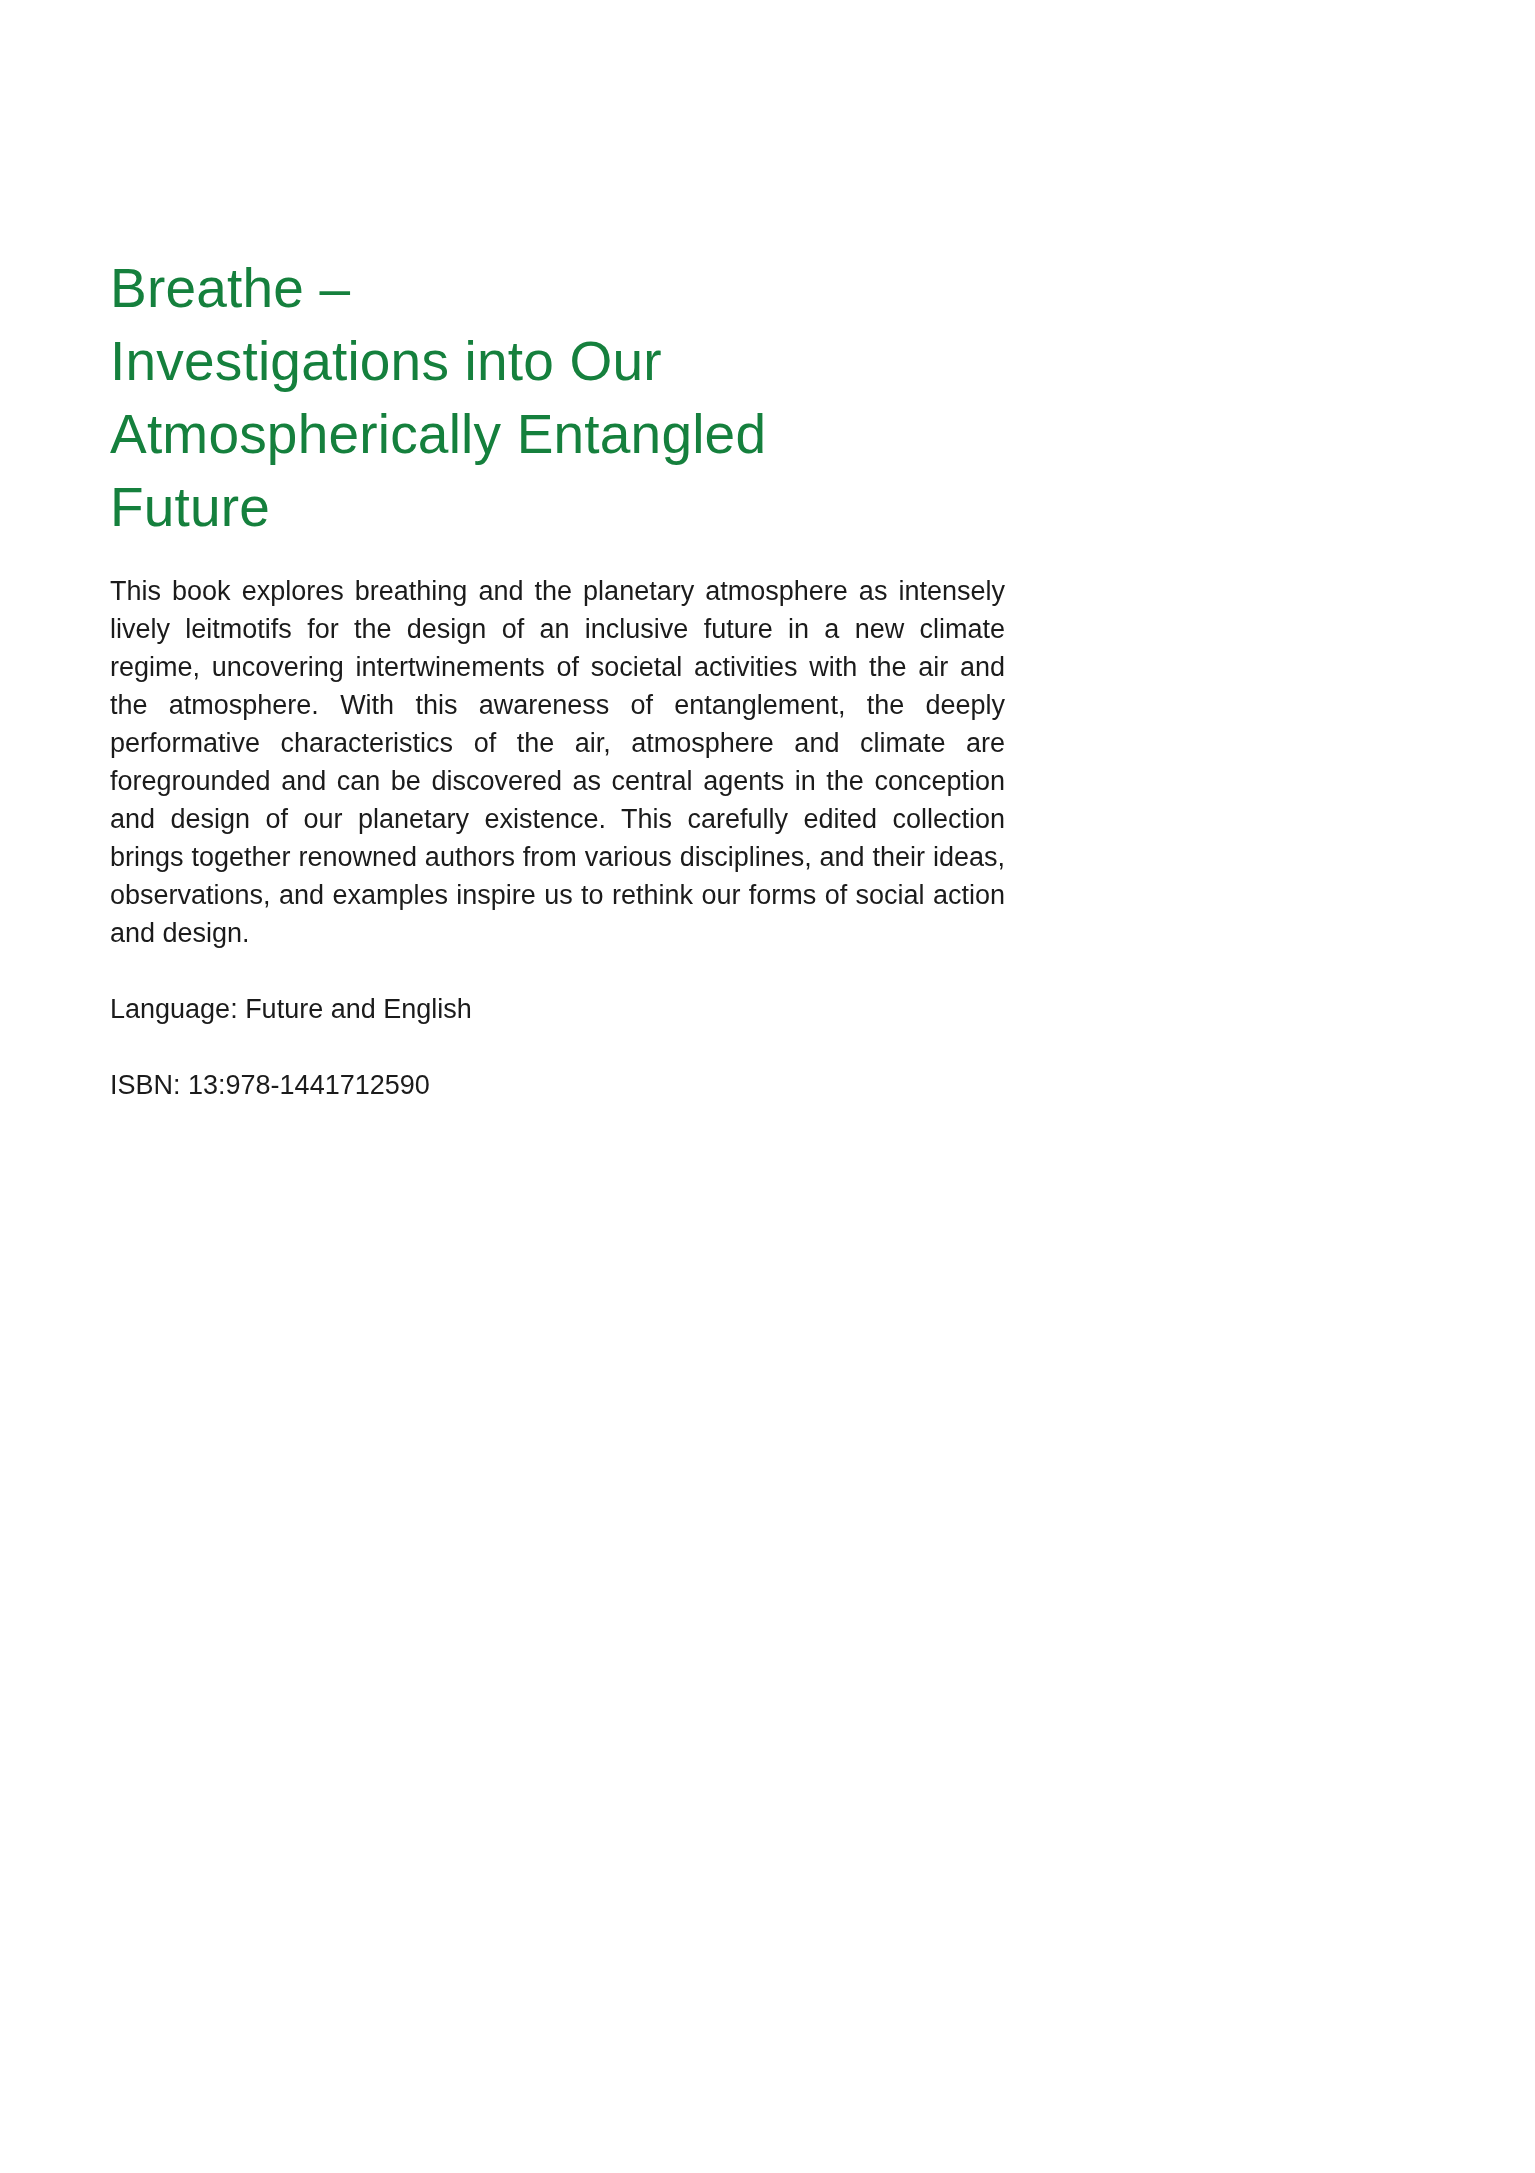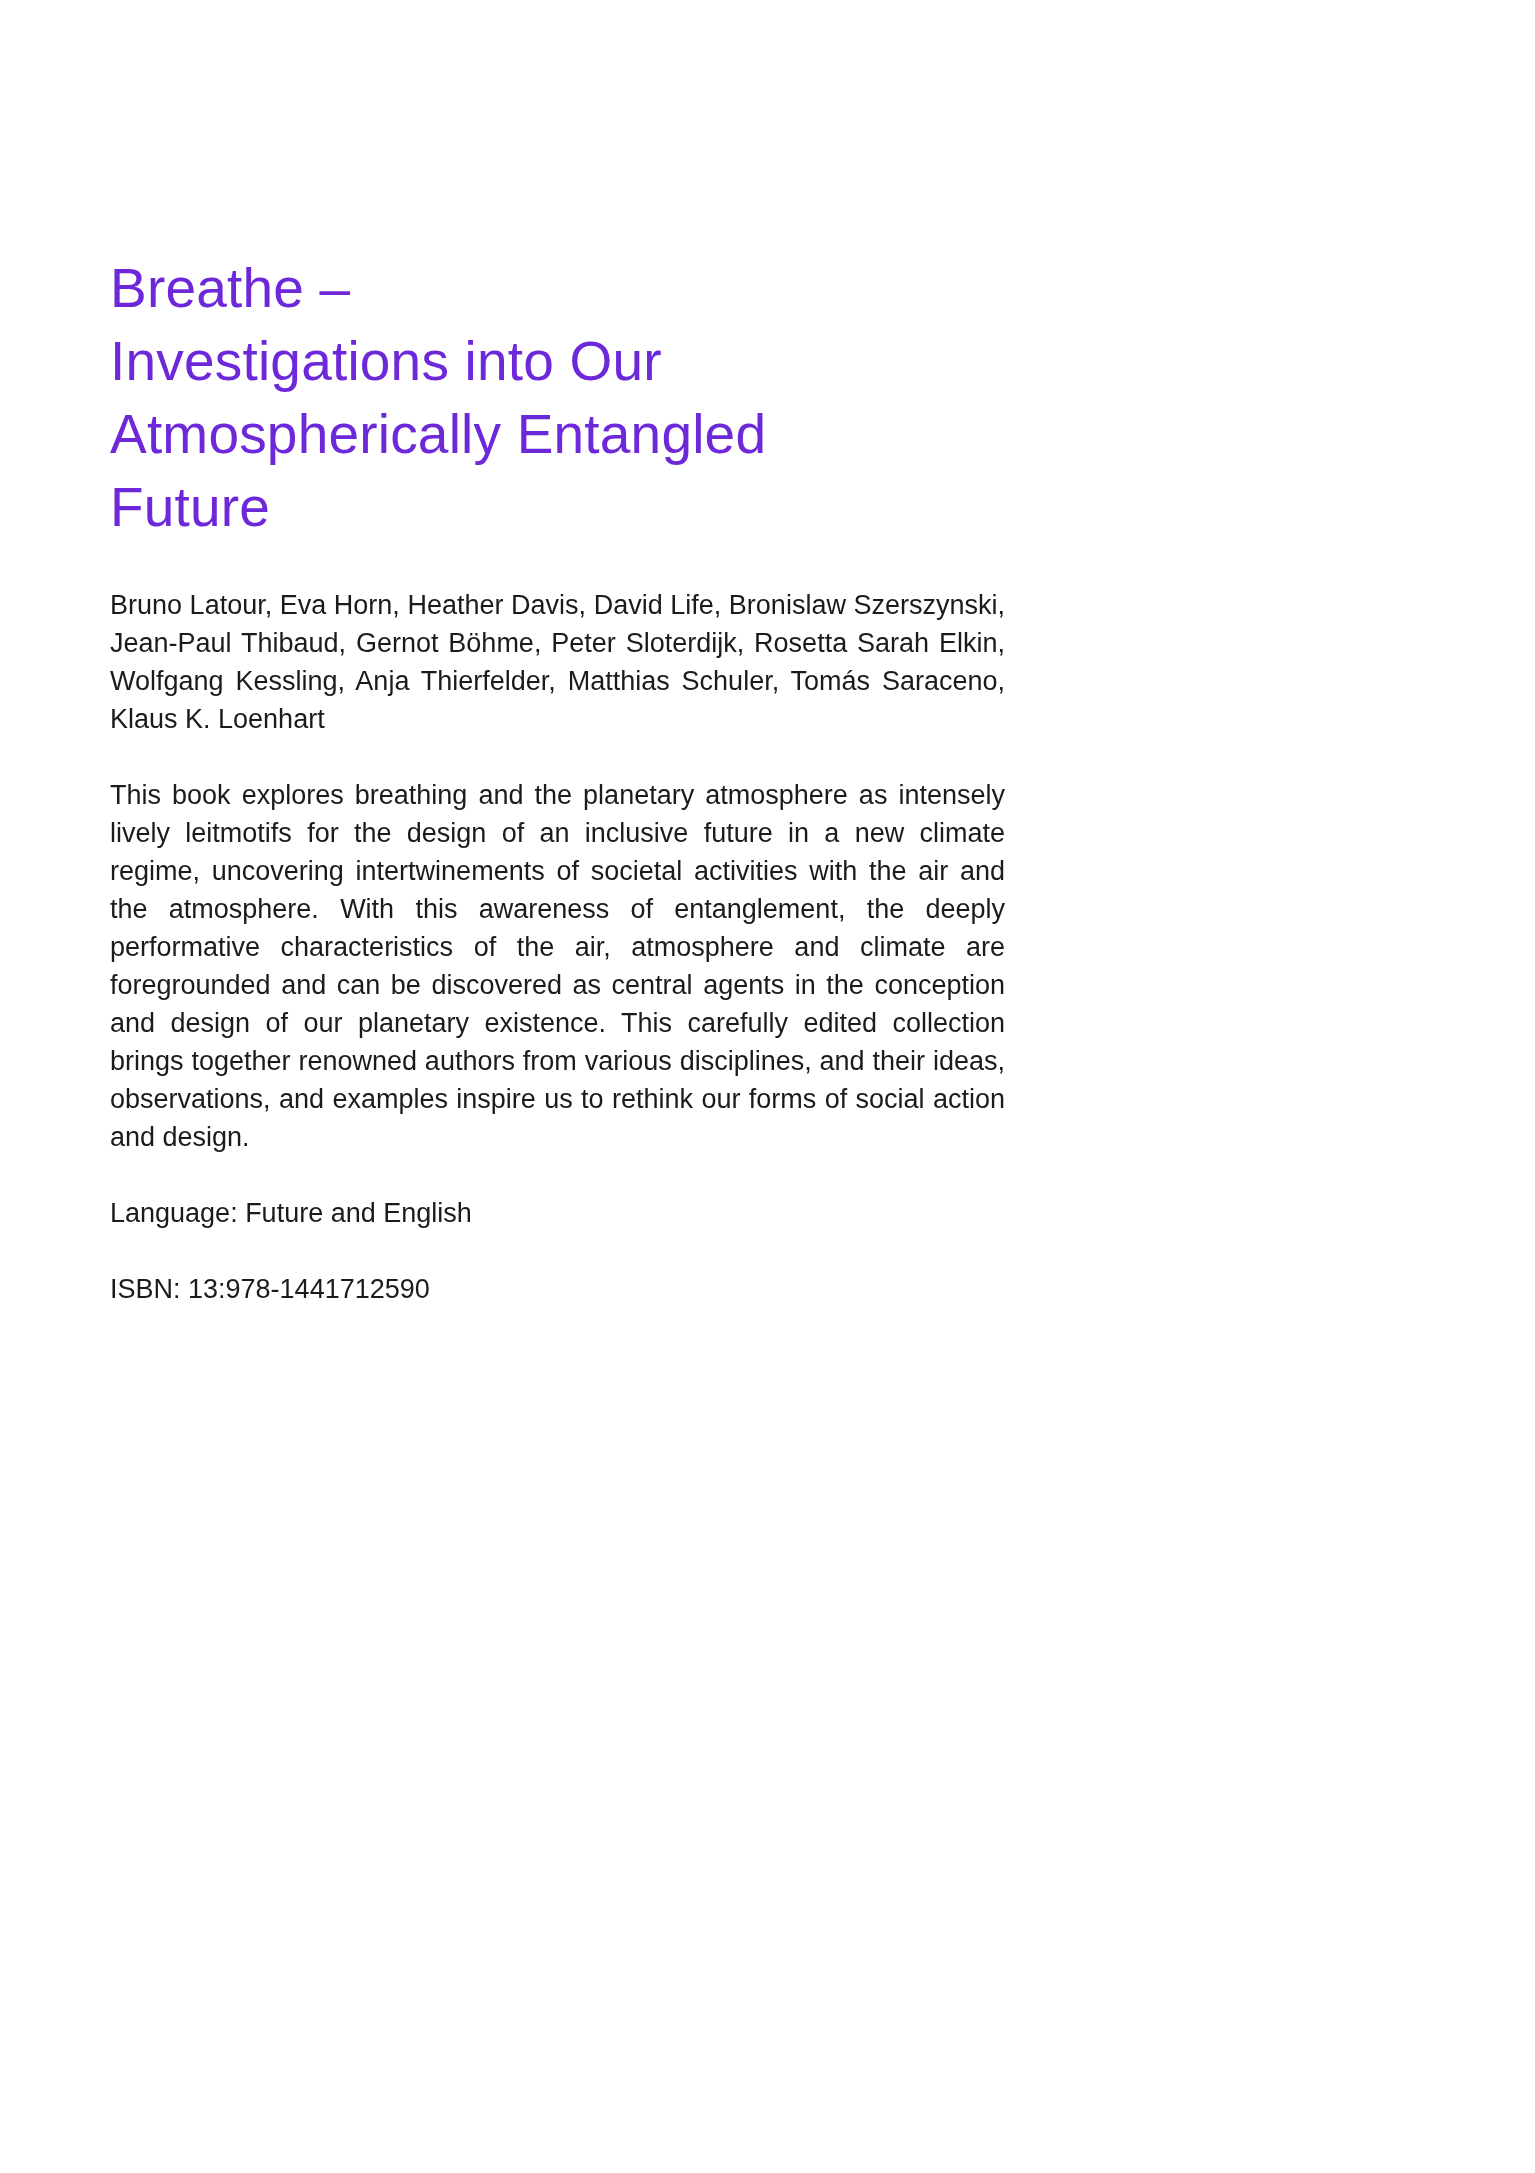--- a/index.html
+++ b/index.html
@@ -19,22 +19,22 @@
     overflow: hidden;
   }
   .content {
     width: 895px;
   }
   .title {
     font-size: 55px;
     font-weight: 400;
     line-height: 73px;
     letter-spacing: 0.2px;
-    color: #6d28d9;
-    margin: 0 0 42px 0;
+    color: #15803d;
+    margin: 0 0 28px 0;
     white-space: pre-line;
   }
   .body-text {
     font-size: 27px;
     line-height: 38px;
     font-weight: 400;
     color: #1b1b1b;
   }
   .authors {
     margin: 0 0 38px 0;
@@ -54,21 +54,20 @@
 </head>
 <body>
 
 <div class="page">
   <div class="content">
     <h1 class="title">Breathe –
 Investigations into Our
 Atmospherically Entangled
 Future</h1>
 
-    <p class="body-text authors">Bruno Latour, Eva Horn, Heather Davis, David Life, Bronislaw Szerszynski, Jean-Paul Thibaud, Gernot Böhme, Peter Sloterdijk, Rosetta Sarah Elkin, Wolfgang Kessling, Anja Thierfelder, Matthias Schuler, Tomás Saraceno, Klaus K. Loenhart</p>
 
     <p class="body-text description">This book explores breathing and the planetary atmosphere as intensely lively leitmotifs for the design of an inclusive future in a new climate regime, uncovering intertwinements of societal activities with the air and the atmosphere. With this awareness of entanglement, the deeply performative characteristics of the air,  atmosphere and climate are foregrounded and can be discovered as central agents in the conception and design of our planetary existence. This carefully edited collection brings together renowned authors from various disciplines, and their ideas, observations, and examples inspire us to rethink our forms of social action and design.</p>
 
     <p class="body-text language">Language: Future and English</p>
 
     <div class="meta body-text">
       <p>ISBN: 13:978-1441712590</p>
     </div>
   </div>
 </div>

